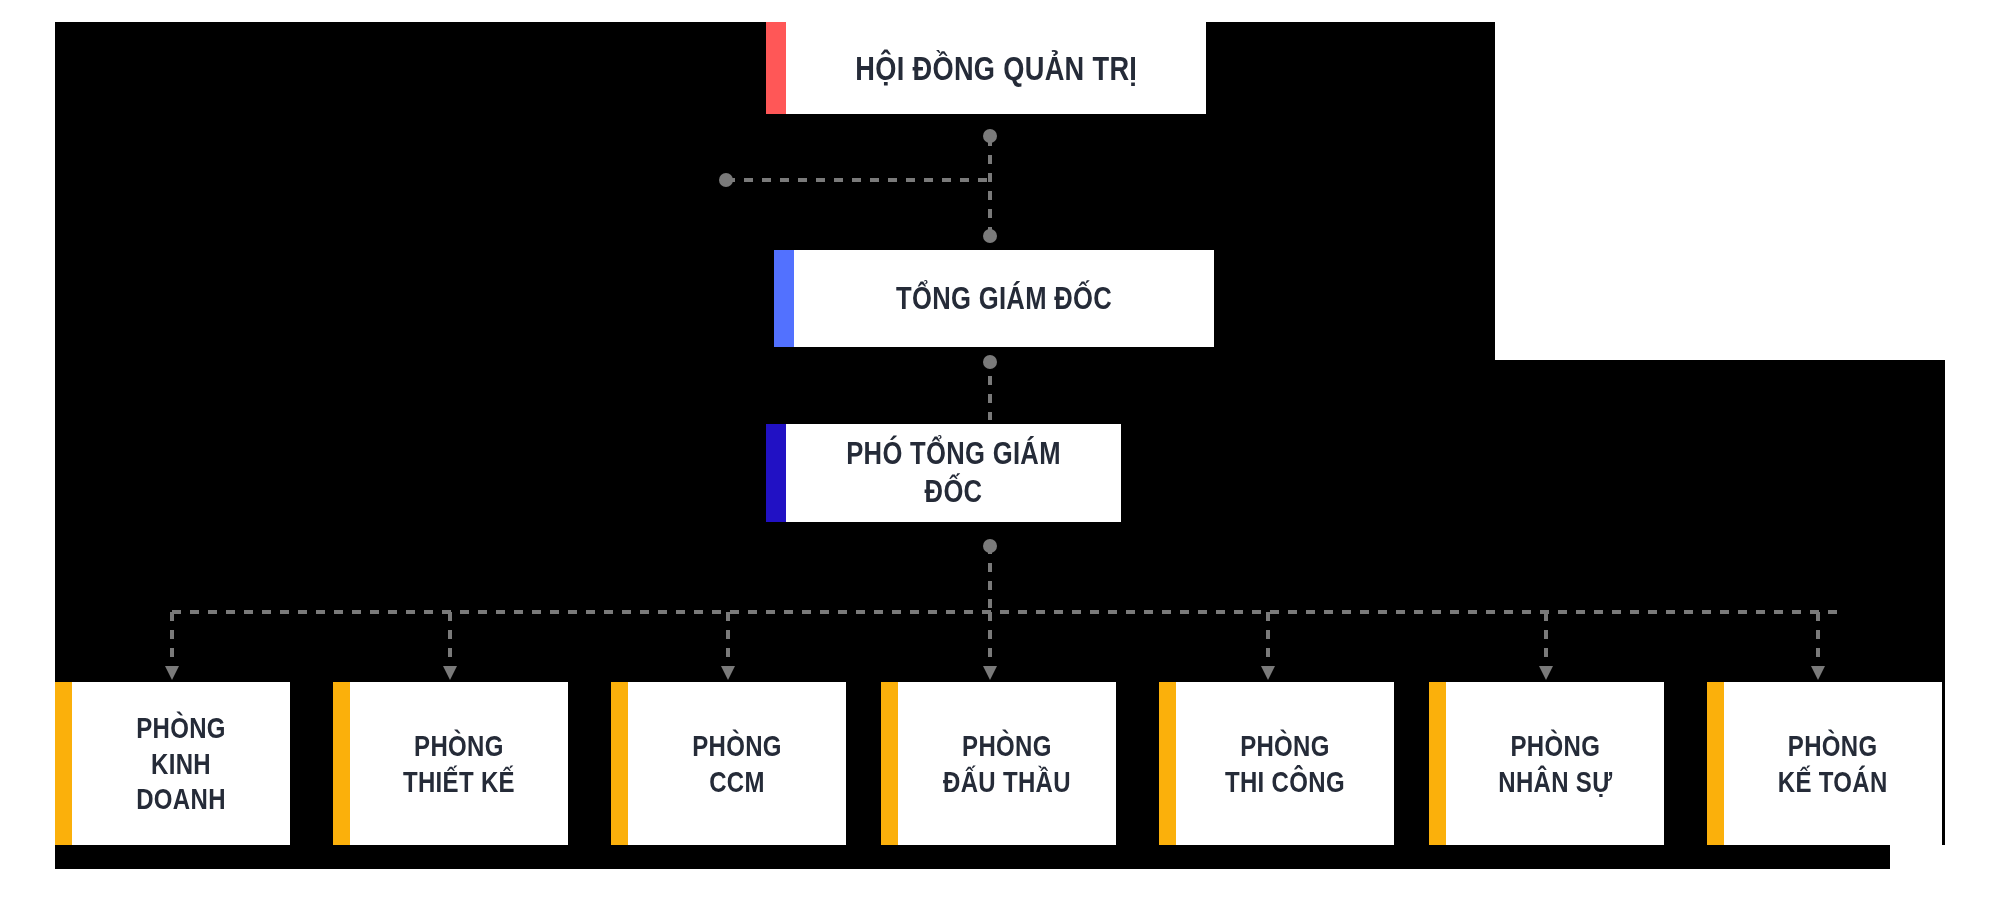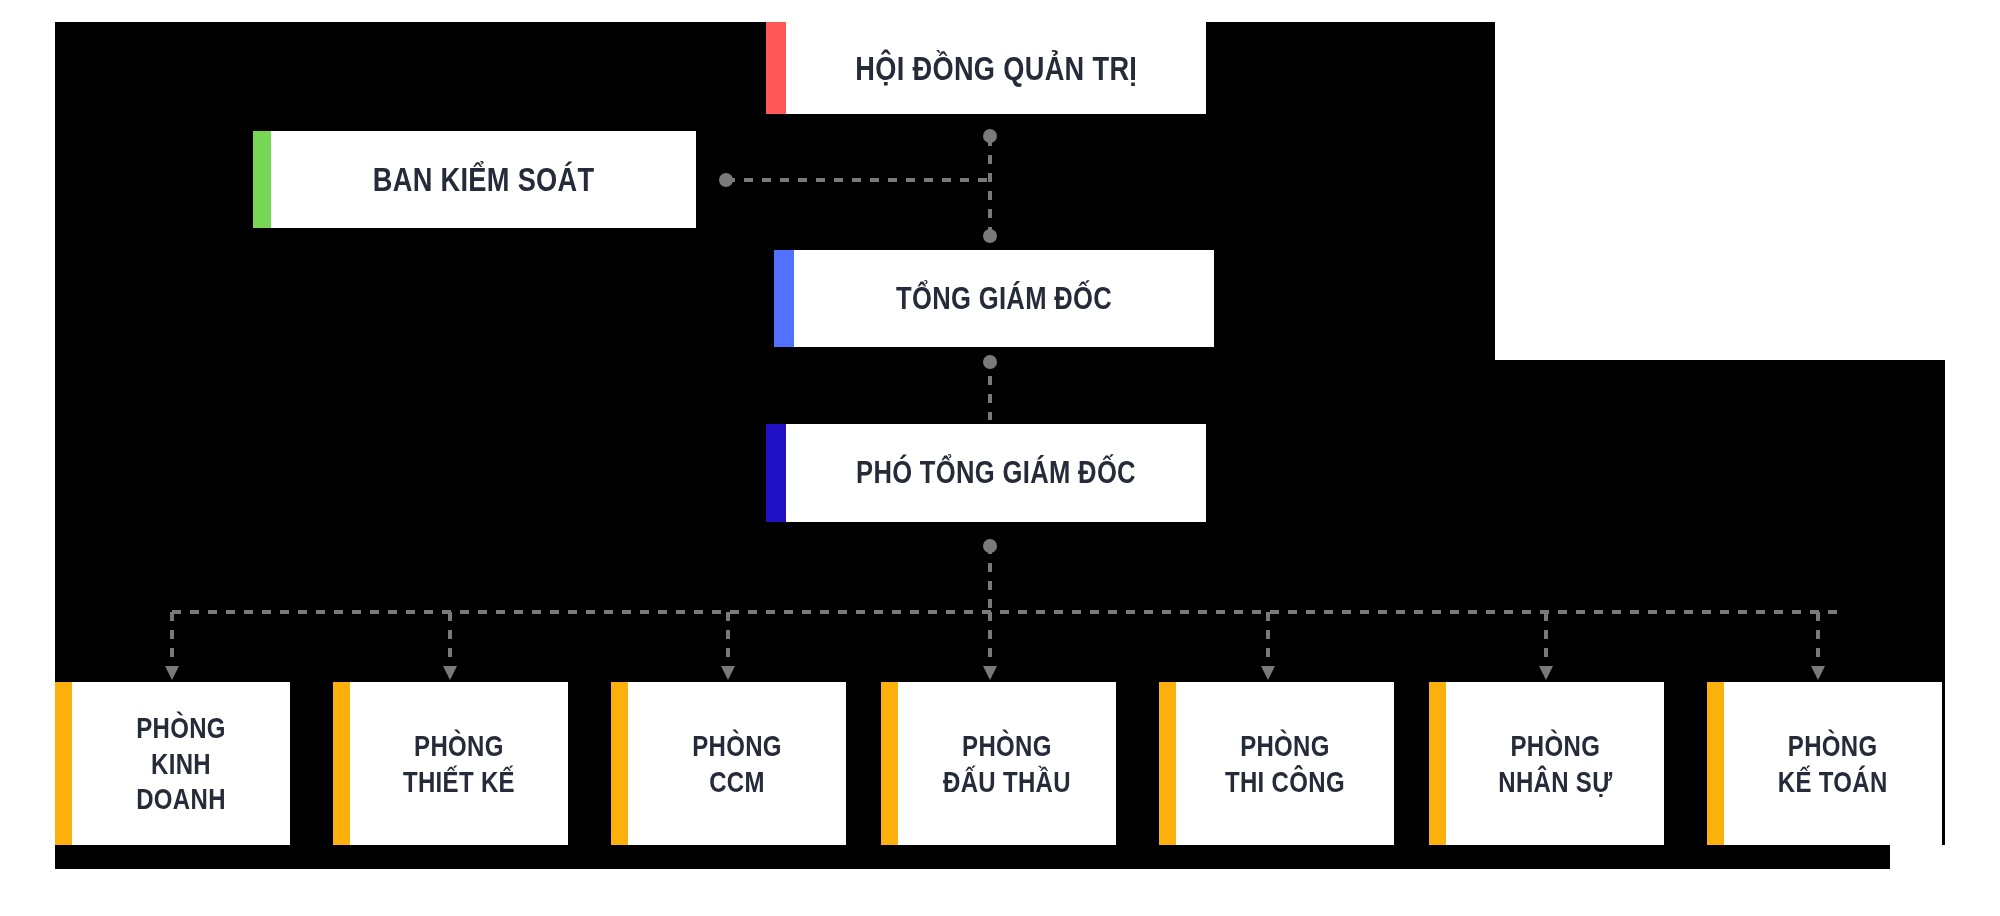--- a/index.html
+++ b/index.html
@@ -117,35 +117,29 @@
     </g>
   </svg>
 
   <div class="node tier1" style="left:766px; top:22px; width:440px; height:92px;">
     <div class="bar" style="width:20px; background:#FF5757;"></div>
     <div class="body">
       <span class="label">HỘI ĐỒNG QUẢN TRỊ</span>
     </div>
   </div>
 
-  <div class="node tier1" style="left:253px; top:131px; width:443px; height:97px;">
-    <div class="bar" style="width:18px; background:#77D653;"></div>
-    <div class="body">
-      <span class="label">BAN KIỂM SOÁT</span>
-    </div>
-  </div>
 
   <div class="node tier2" style="left:766px; top:250px; width:440px; height:97px;margin-left:8px;">
     <div class="bar" style="width:20px; background:#5271FF;"></div>
     <div class="body">
       <span class="label">TỔNG GIÁM ĐỐC</span>
     </div>
   </div>
 
-  <div class="node tier2" style="left:766px; top:424px; width:440px; height:98px;">
+  <div class="node tier2" style="left:766px; top:424px; width:355px; height:98px;">
     <div class="bar" style="width:20px; background:#2111C4;"></div>
     <div class="body">
       <span class="label">PHÓ TỔNG GIÁM ĐỐC</span>
     </div>
   </div>
 
   <div class="node dept" style="left:55px; top:682px; width:235px; height:163px;">
     <div class="bar" style="width:17px; background:#FBB00B;"></div>
     <div class="body">
       <span class="label">PHÒNG

